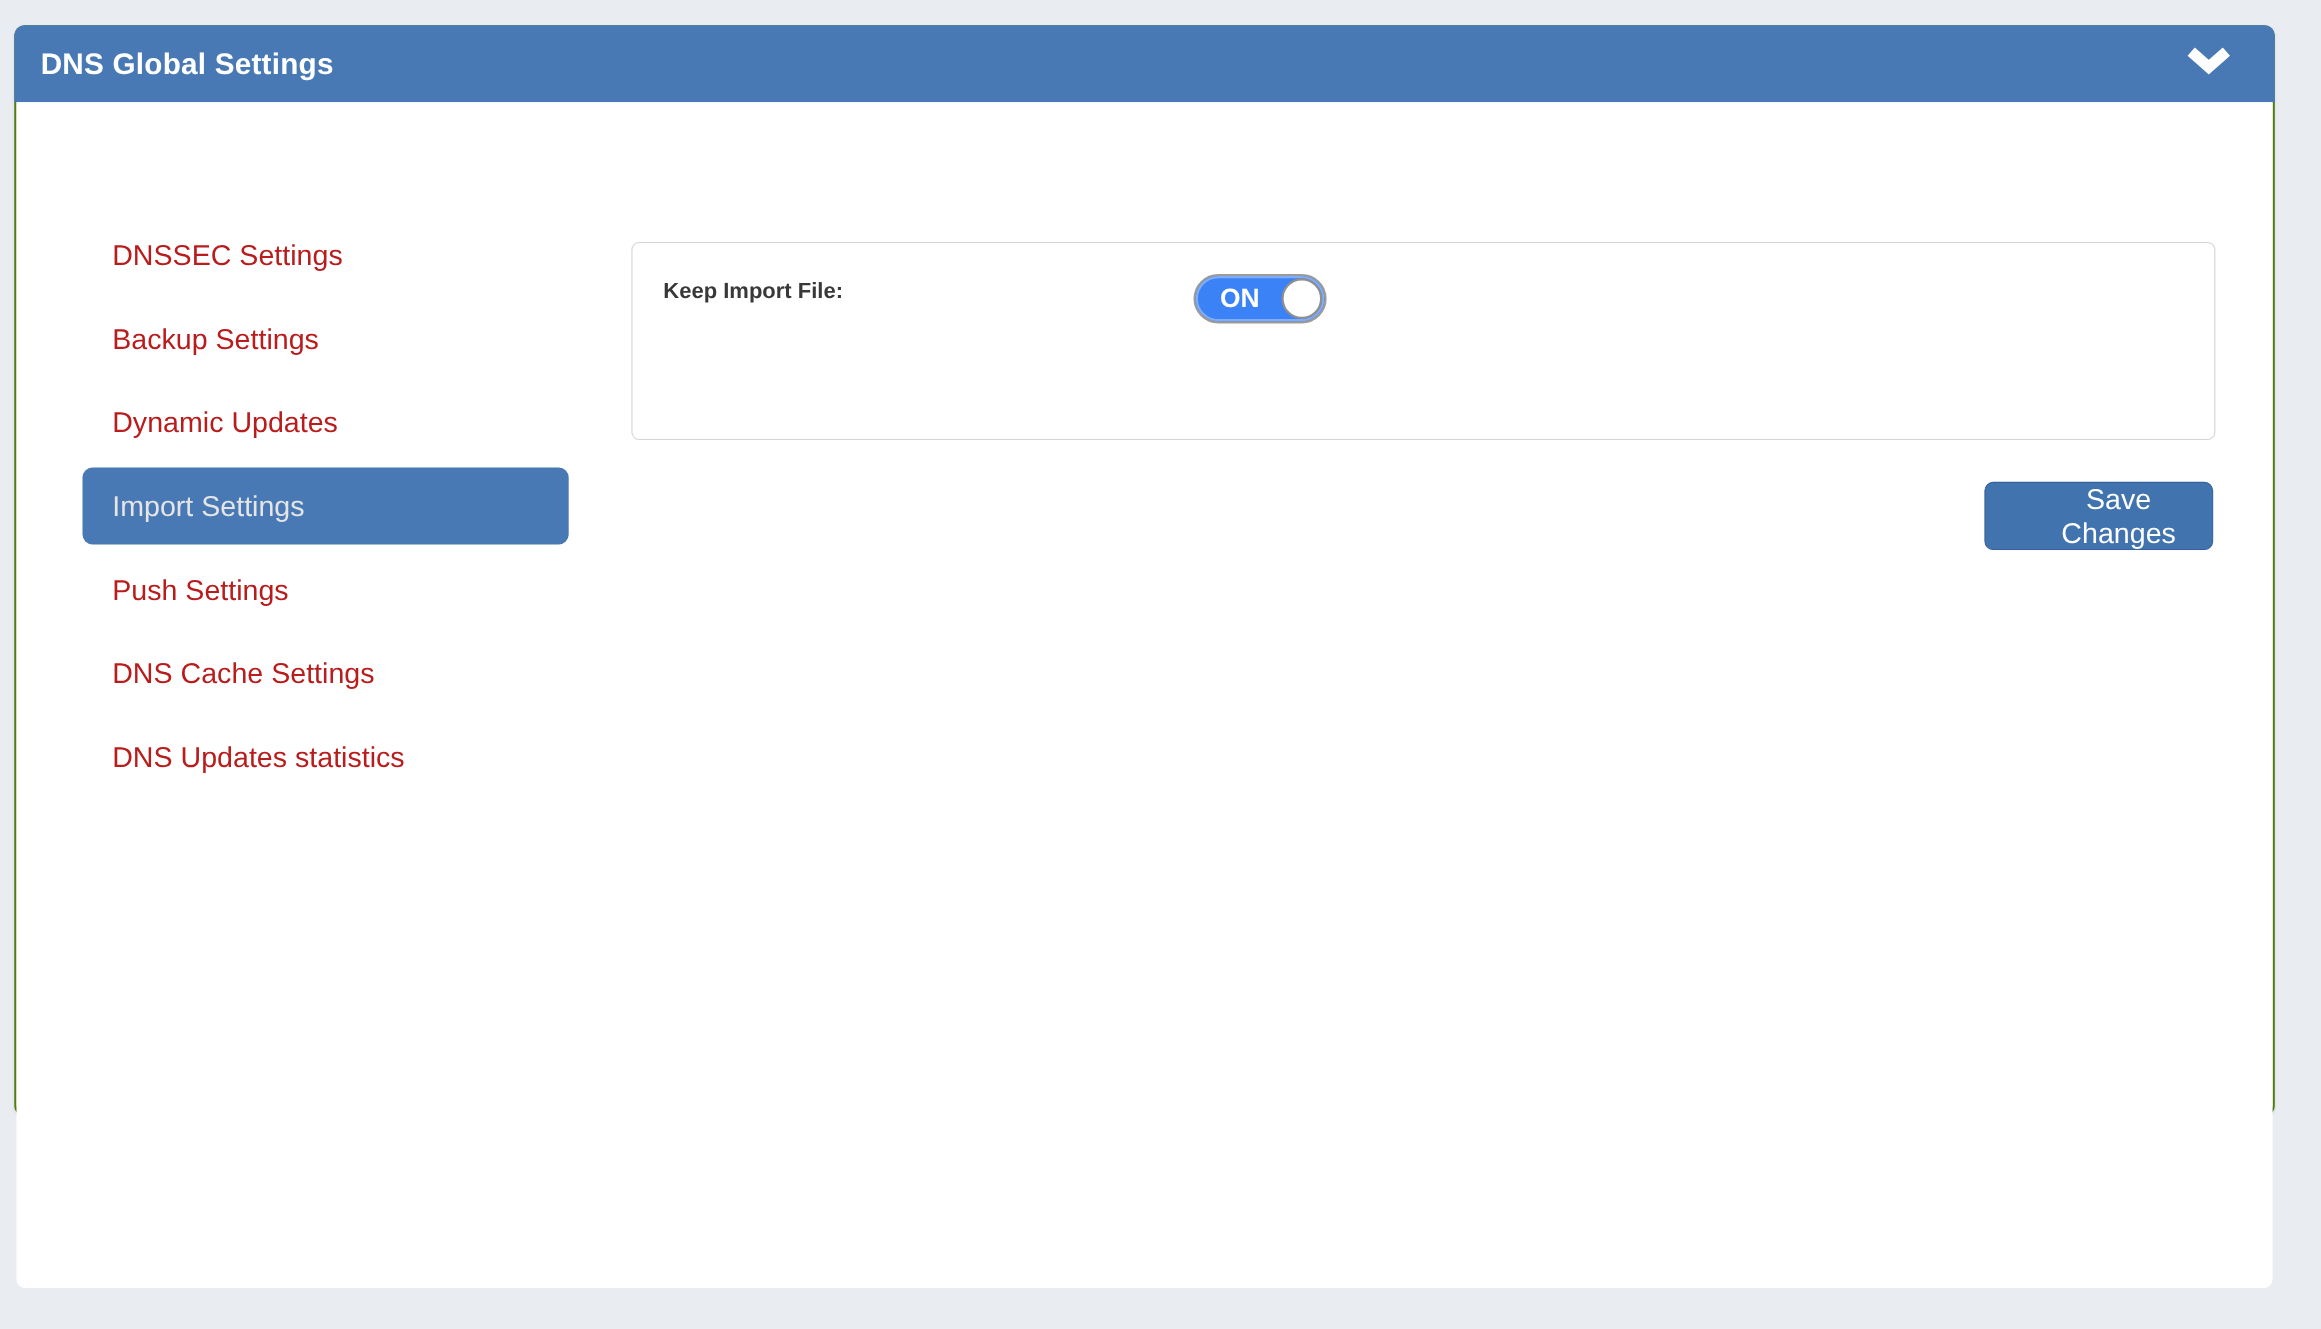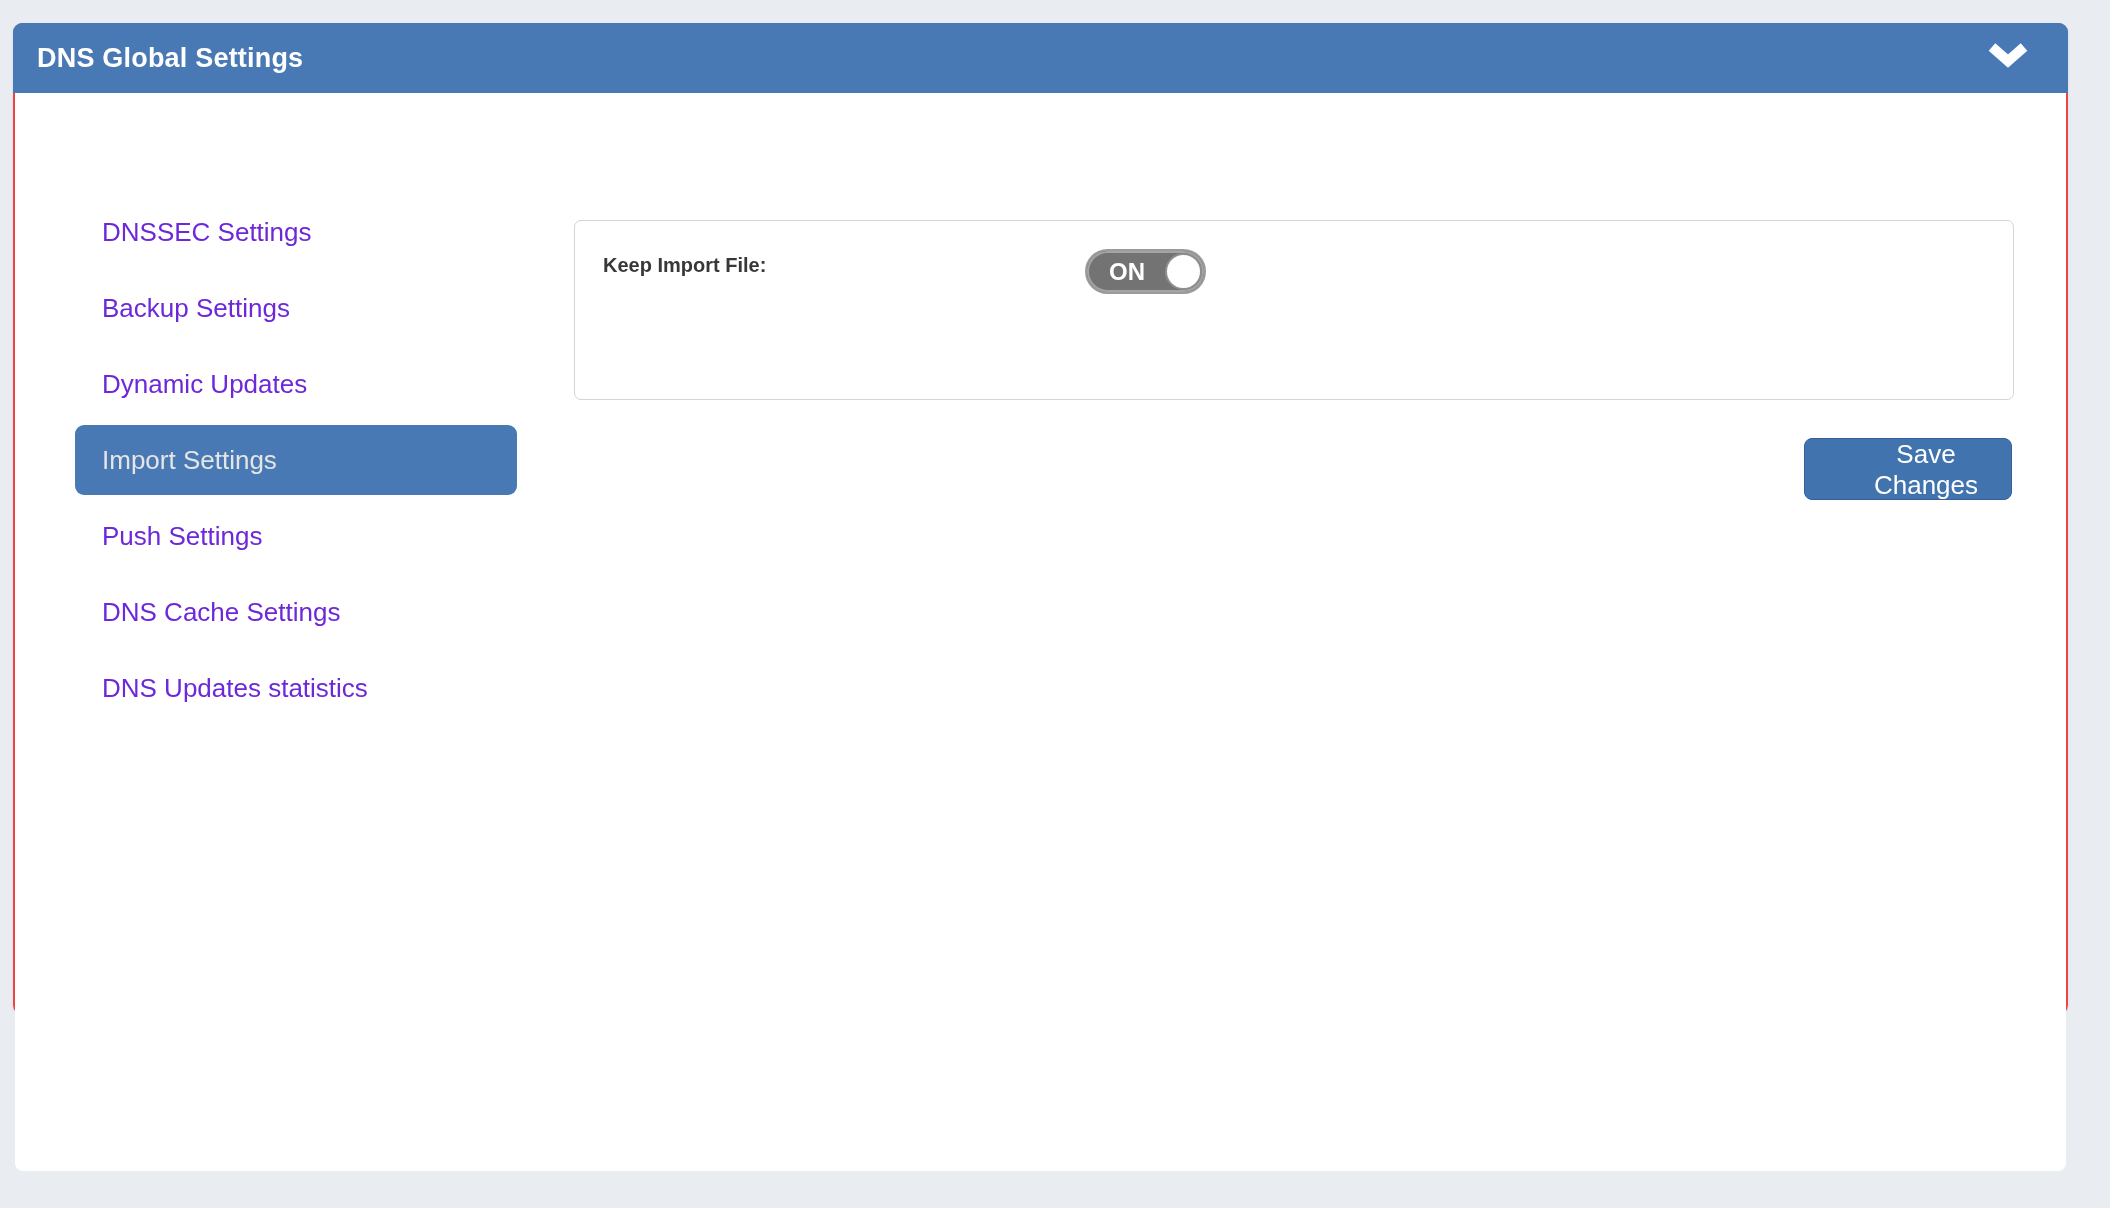--- a/index.html
+++ b/index.html
@@ -7,21 +7,21 @@
     width: 2110px; height: 1208px;
     background: #e9edf1;
     font-family: "Liberation Sans", sans-serif;
     overflow: hidden;
   }
   .panel {
     position: absolute;
     left: 13px; top: 23px;
     width: 2055px; height: 992px;
     background: #ffffff;
-    border: 2px solid #ef4444;
+    border: 2px solid #4d7c0f;
     border-radius: 10px;
     box-shadow: 0 1px 3px rgba(0,0,0,0.08);
   }
   .panel-header {
     position: absolute;
     left: -2px; top: -2px;
     width: 2055px; height: 70px;
     background: #4879b4;
     border-radius: 9px 9px 0 0;
     display: flex;
@@ -54,21 +54,21 @@
     width: 442px;
   }
   .nav-item {
     height: 70px;
     margin-bottom: 6px;
     display: flex;
     align-items: center;
     padding-left: 27px;
     border-radius: 9px;
     font-size: 26px;
-    color: #6d28d9;
+    color: #b91c1c;
     cursor: pointer;
   }
   .nav-item.active {
     background: #4879b4;
     color: #e5e5e5;
   }
   
   .setting-box {
     position: absolute;
     left: 559px; top: 127px;
@@ -88,21 +88,21 @@
     position: absolute;
     left: 28px; top: 99px;
     font-size: 26px;
     color: #7d7d7d;
   }
   
   .toggle {
     position: absolute;
     left: 510px; top: 28px;
     width: 121px; height: 45px;
-    background: #737373;
+    background: #3b82f6;
     border: 2px solid #9b9b9b;
     border-radius: 23px;
     cursor: pointer;
     box-shadow: inset 0 0 0 2px rgba(255,255,255,0.35);
   }
   .toggle-state {
     position: absolute;
     left: 0; top: 0;
     width: 80px; height: 41px;
     line-height: 41px;

